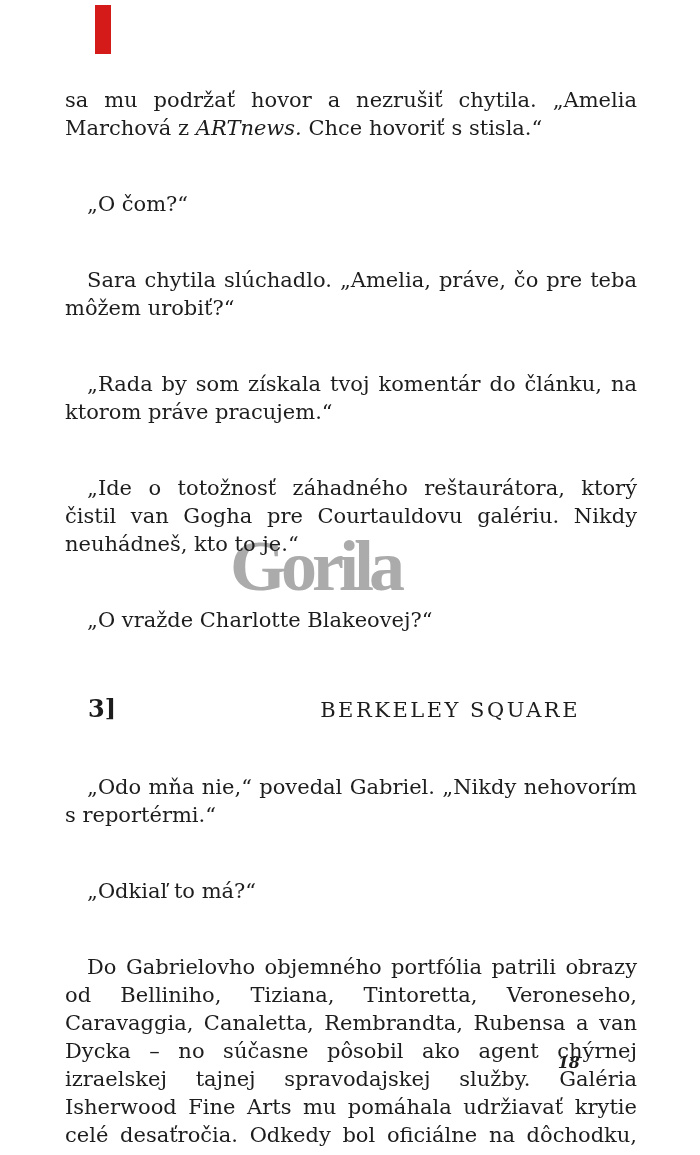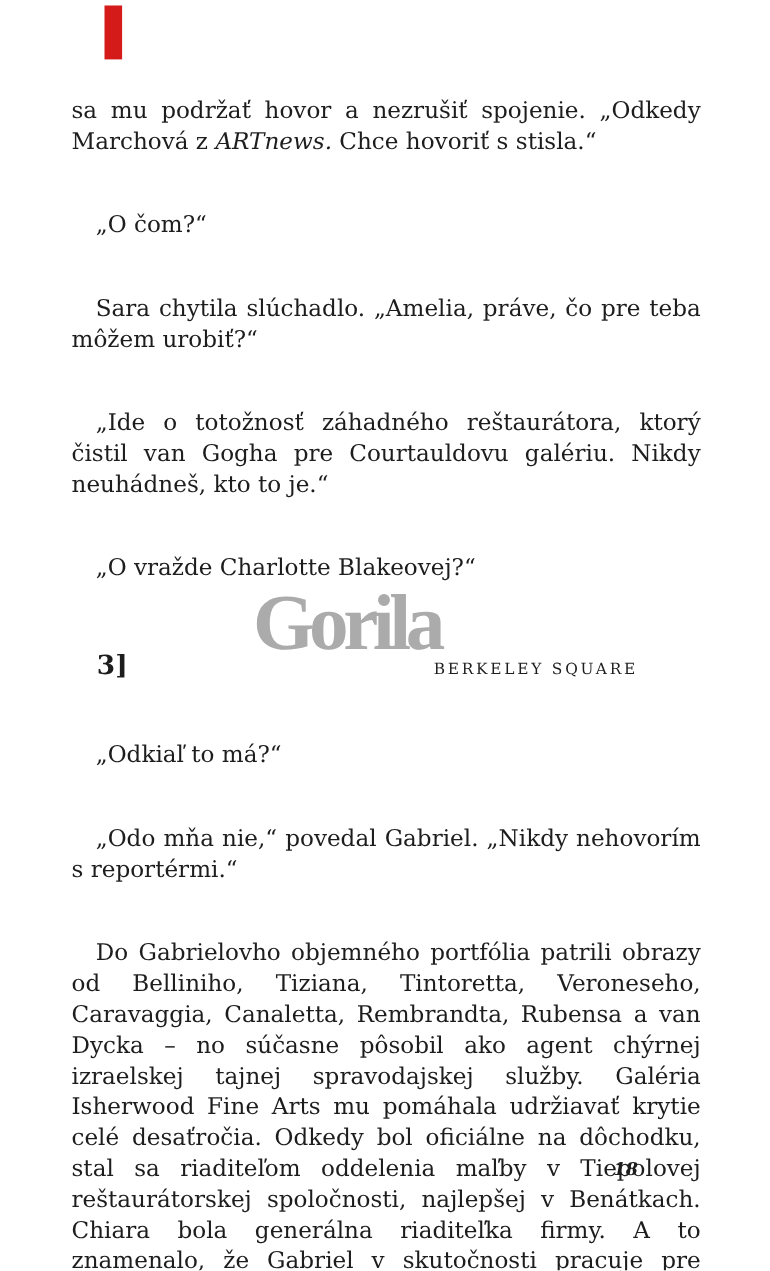--- a/index.html
+++ b/index.html
@@ -57,21 +57,21 @@
     margin-bottom: 33px;
     padding-left: 23px;
     padding-right: 57px;
   }
   .chapter-number {
     font-weight: 700;
     font-size: 24px;
     line-height: 30px;
   }
   .chapter-title {
-    font-size: 14px;
+    font-size: 21px;
     line-height: 30px;
     letter-spacing: 2.5px;
     white-space: nowrap;
   }
   .page-number {
     position: absolute;
     right: 120px;
     top: 1053px;
     z-index: 2;
     font-weight: 700;
@@ -86,35 +86,36 @@
 
 <div class="page">
 
   <div class="bookmark" style="background: rgb(213, 26, 26);"></div>
 
   <div class="watermark" style="color: rgb(171, 171, 171);">Gorila</div>
 
   <div class="text-col">
 
     <div class="block1">
-      <p><span>sa mu podržať hovor a nezrušiť spojenie. „Odkedy Marchová z </span><em>ARTnews.</em><span> Chce hovoriť s stisla.“</span></p>
+      <p><span>sa mu podržať hovor a nezrušiť chytila. „Amelia Marchová z </span><em>ARTnews.</em><span> Chce hovoriť s stisla.“</span></p>
       <p class="indent">„O čom?“</p>
       <p class="indent">Sara chytila slúchadlo. „Amelia, práve, čo pre teba môžem urobiť?“</p>
+      <p class="indent">„Rada by som získala tvoj komentár do článku, na ktorom práve pracujem.“</p>
       <p class="indent">„Ide o totožnosť záhadného reštaurátora, ktorý čistil van Gogha pre Courtauldovu galériu. Nikdy neuhádneš, kto to je.“</p>
       <p class="indent">„O vražde Charlotte Blakeovej?“</p>
     </div>
 
     <div class="chapter-row">
       <span class="chapter-number">3]</span>
       <span class="chapter-title">BERKELEY SQUARE</span>
     </div>
 
     <div class="block2">
+      <p class="indent">„Odo mňa nie,“ povedal Gabriel. „Nikdy nehovorím s reportérmi.“</p>
       <p class="indent">„Odkiaľ to má?“</p>
-      <p class="indent">„Odo mňa nie,“ povedal Gabriel. „Nikdy nehovorím s reportérmi.“</p>
       <p class="indent">Do Gabrielovho objemného portfólia patrili obrazy od Belliniho, Tiziana, Tintoretta, Veroneseho, Caravaggia, Canaletta, Rembrandta, Rubensa a van Dycka – no súčasne pôsobil ako agent chýrnej izraelskej tajnej spravodajskej služby. Galéria Isherwood Fine Arts mu pomáhala udržiavať krytie celé desaťročia. Odkedy bol oficiálne na dôchodku, stal sa riaditeľom oddelenia maľby v Tiepolovej reštaurátorskej spoločnosti, najlepšej v Benátkach. Chiara bola generálna riaditeľka firmy. A to znamenalo, že Gabriel v skutočnosti pracuje pre svoju manželku.</p>
     </div>
 
   </div>
 
   <div class="page-number">18</div>
 
 </div>
 
 </body></html>

